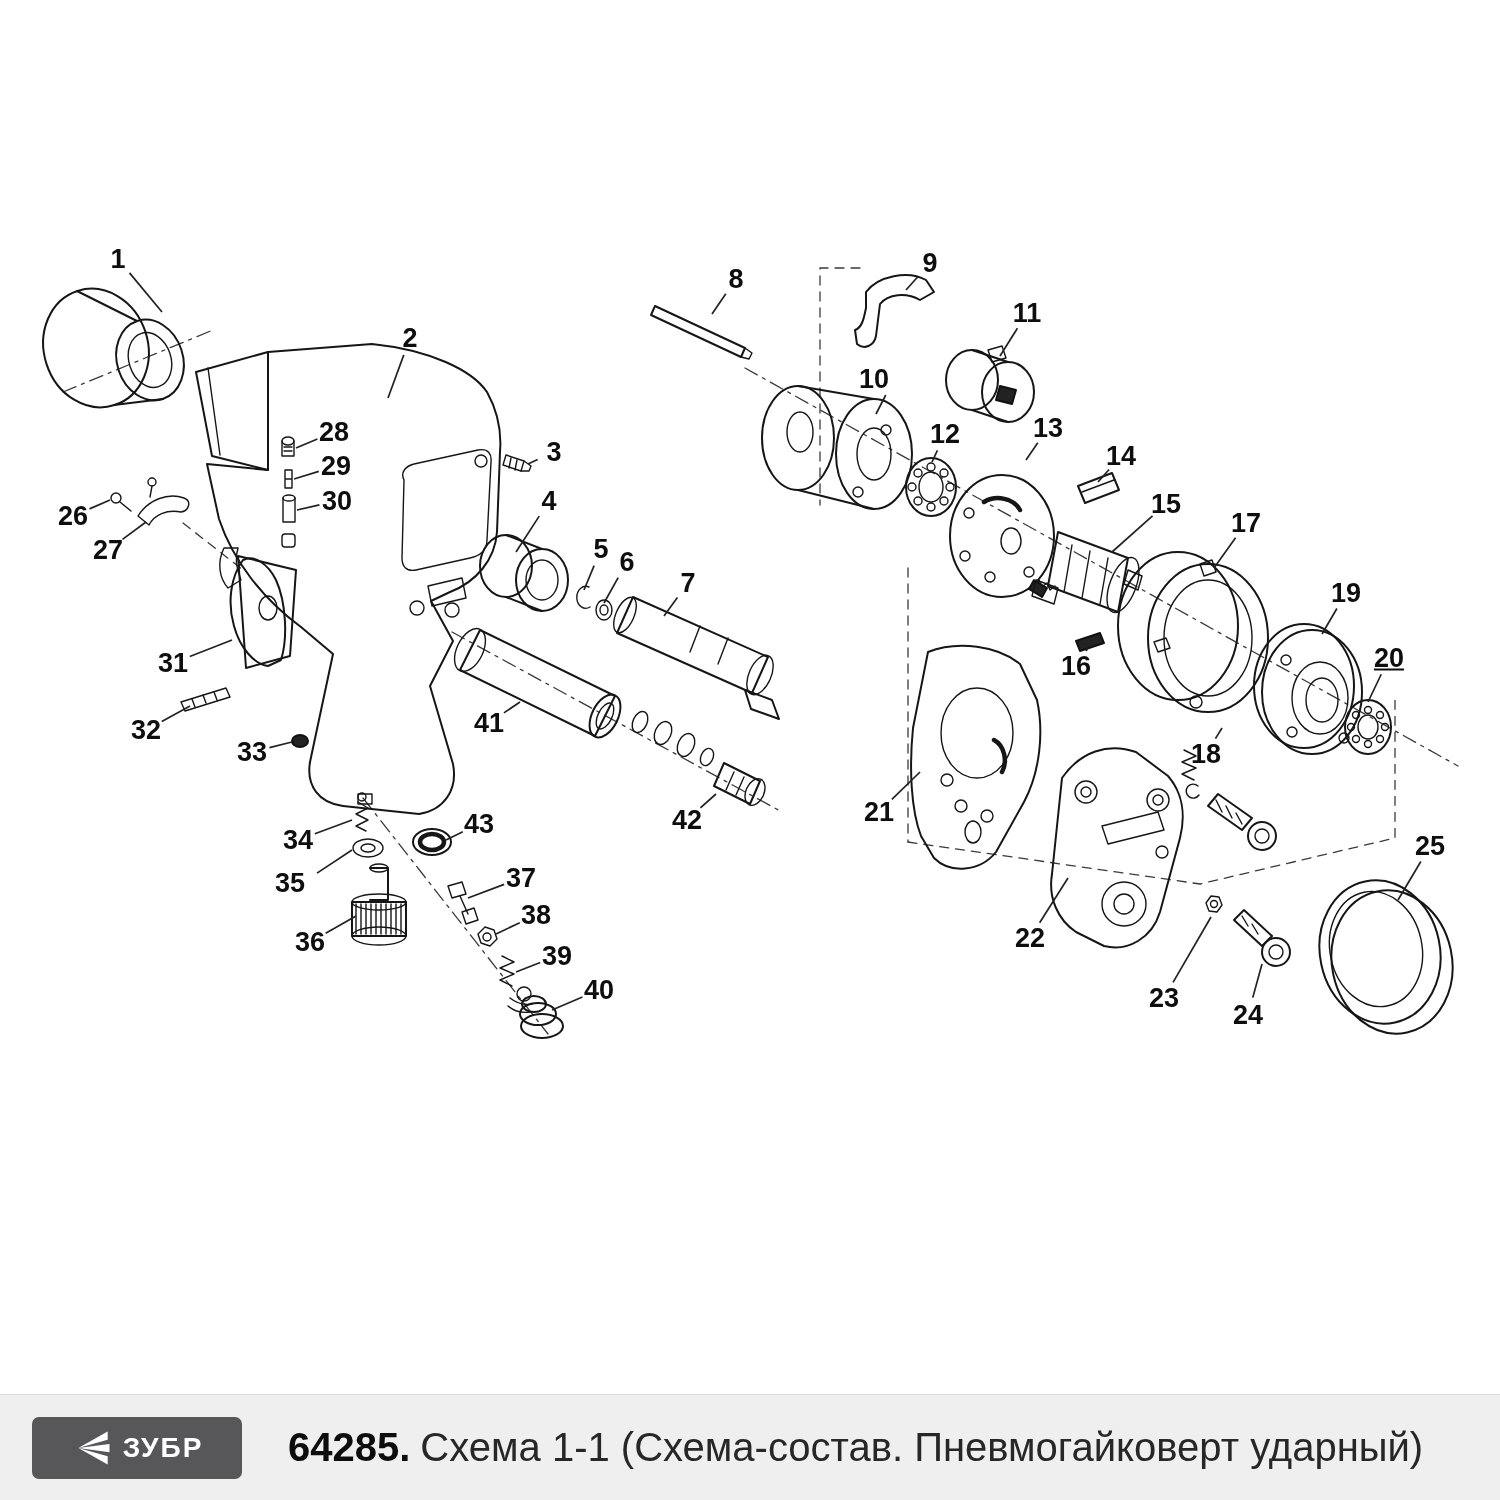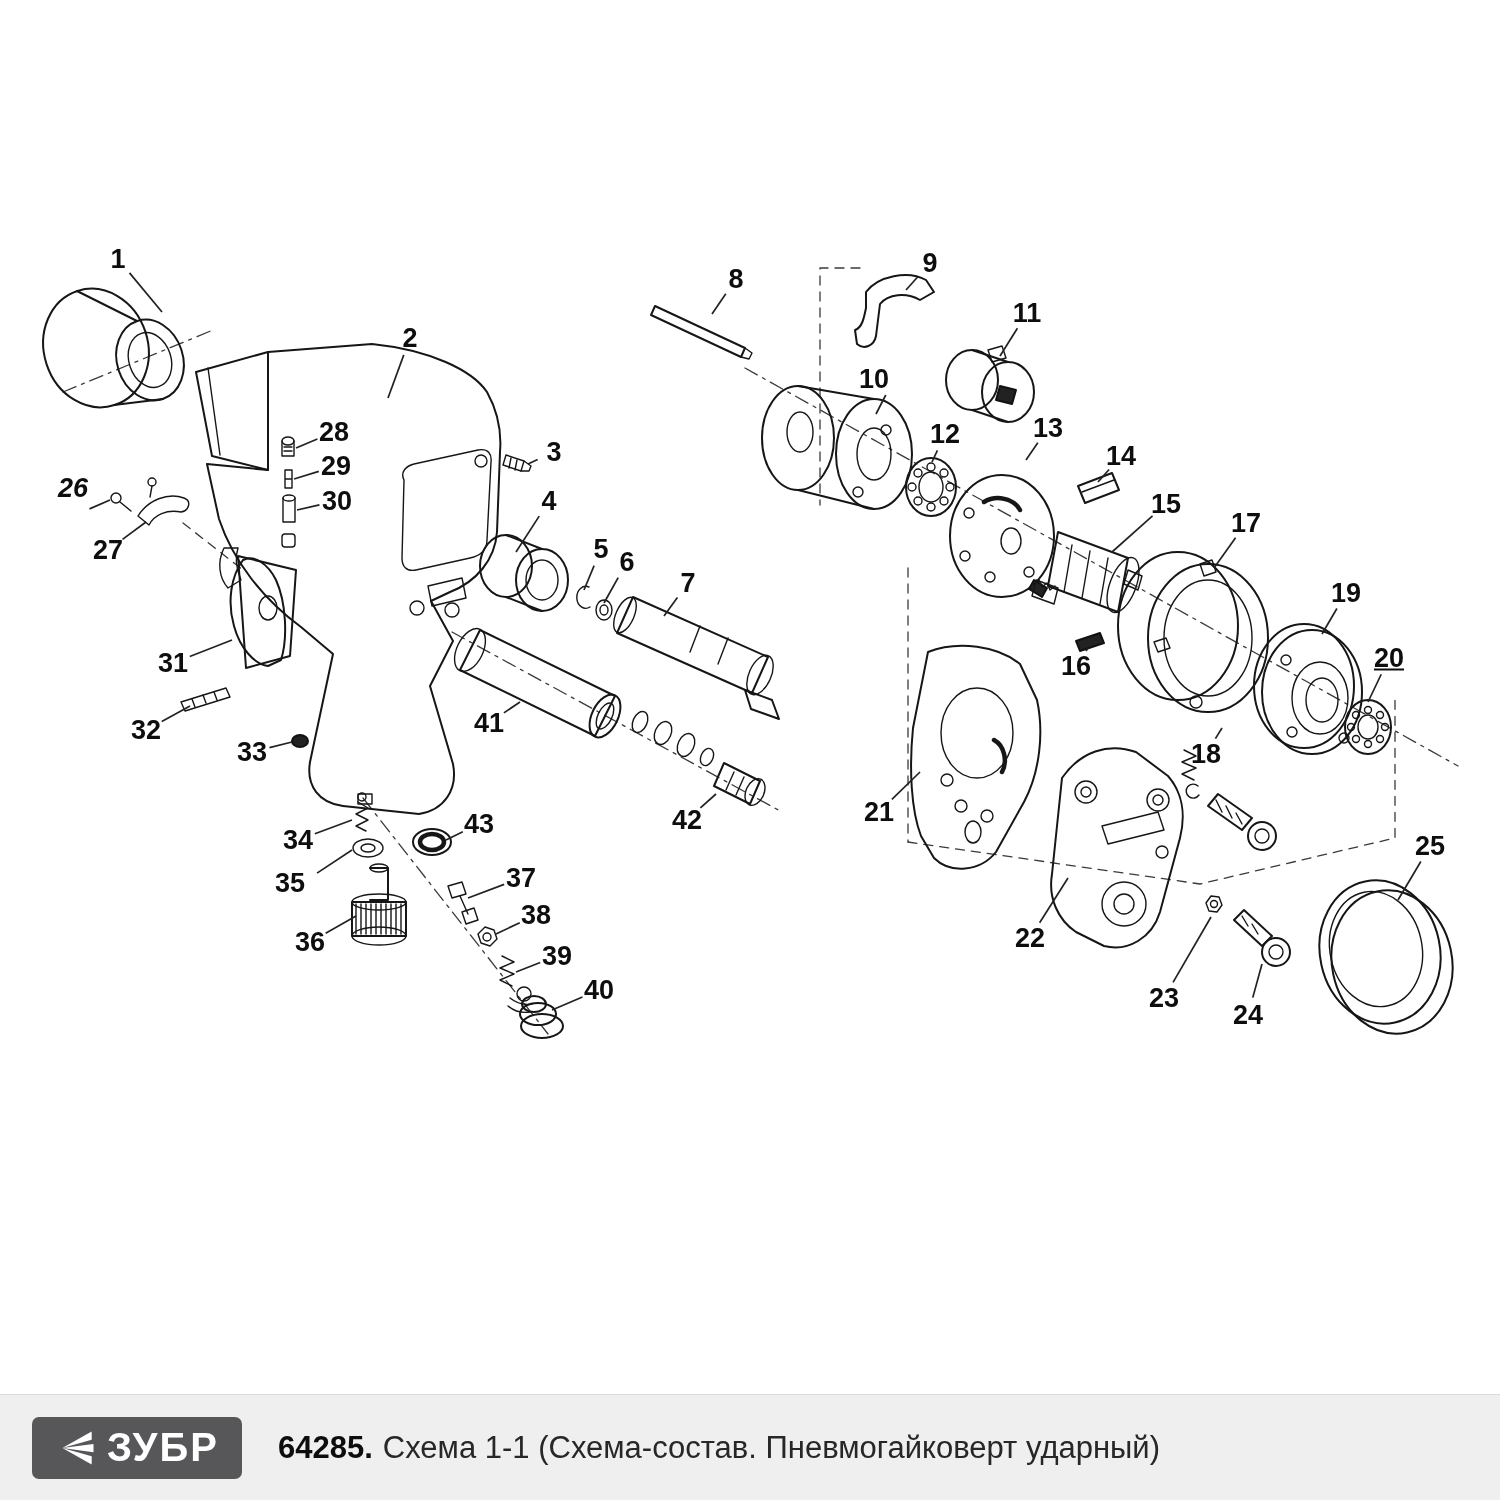--- a/index.html
+++ b/index.html
@@ -21,24 +21,24 @@
   .drawing .guide{stroke:#3a3a3a;stroke-width:1.3;stroke-dasharray:14 6 3 6;}
   .drawing .dash{stroke:#3a3a3a;stroke-width:1.3;stroke-dasharray:9 7;}
   .leaders line{stroke:#222;stroke-width:1.7;}
   .callout{position:absolute;transform:translate(-50%,-50%);
     font:700 27px "Liberation Sans",sans-serif;color:#0e0e0e;letter-spacing:0;}
   .footer{position:absolute;left:0;top:1394px;width:1500px;height:106px;
     background:var(--footer-bg);border-top:1px solid #dadada;
     display:flex;align-items:center;}
   .logo{margin-left:32px;width:210px;height:62px;background:var(--logo-bg);
     border-radius:7px;display:flex;align-items:center;justify-content:center;gap:8px;}
-  .logo .word{color:#fff;font-weight:700;font-size:40px;letter-spacing:2px;
+  .logo .word{color:#fff;font-weight:700;font-size:28px;letter-spacing:2px;
     font-family:"Liberation Sans",sans-serif;}
   .logo svg{display:block;}
-  .caption{margin-left:36px;font-size:31px;color:#272727;}
+  .caption{margin-left:46px;font-size:40px;color:#272727;}
   .caption .code{font-weight:700;color:#0d0d0d;margin-right:10px;}
 </style>
 </head>
 <body>
 
 <div class="stage">
 
   <svg class="drawing" width="1500" height="1394" viewBox="0 0 1500 1394">
 
     <g>
@@ -417,21 +417,21 @@
       <div class="callout" style="left: 1076px; top: 666px;">16</div>
       <div class="callout" style="left: 1246px; top: 523px;">17</div>
       <div class="callout" style="left: 1206px; top: 754px;">18</div>
       <div class="callout" style="left: 1346px; top: 593px;">19</div>
       <div class="callout" style="left: 1389px; top: 658px; text-decoration: underline;">20</div>
       <div class="callout" style="left: 879px; top: 812px;">21</div>
       <div class="callout" style="left: 1030px; top: 938px;">22</div>
       <div class="callout" style="left: 1164px; top: 998px;">23</div>
       <div class="callout" style="left: 1248px; top: 1015px;">24</div>
       <div class="callout" style="left: 1430px; top: 846px;">25</div>
-      <div class="callout" style="left: 73px; top: 488px; font-style: italic;">26</div>
+      <div class="callout" style="left: 73px; top: 516px;">26</div>
       <div class="callout" style="left: 108px; top: 550px;">27</div>
       <div class="callout" style="left: 334px; top: 432px;">28</div>
       <div class="callout" style="left: 336px; top: 466px;">29</div>
       <div class="callout" style="left: 337px; top: 501px;">30</div>
       <div class="callout" style="left: 173px; top: 663px;">31</div>
       <div class="callout" style="left: 146px; top: 730px;">32</div>
       <div class="callout" style="left: 252px; top: 752px; text-align: right;">33</div>
       <div class="callout" style="left: 298px; top: 840px;">34</div>
       <div class="callout" style="left: 290px; top: 883px;">35</div>
       <div class="callout" style="left: 310px; top: 942px;">36</div>

